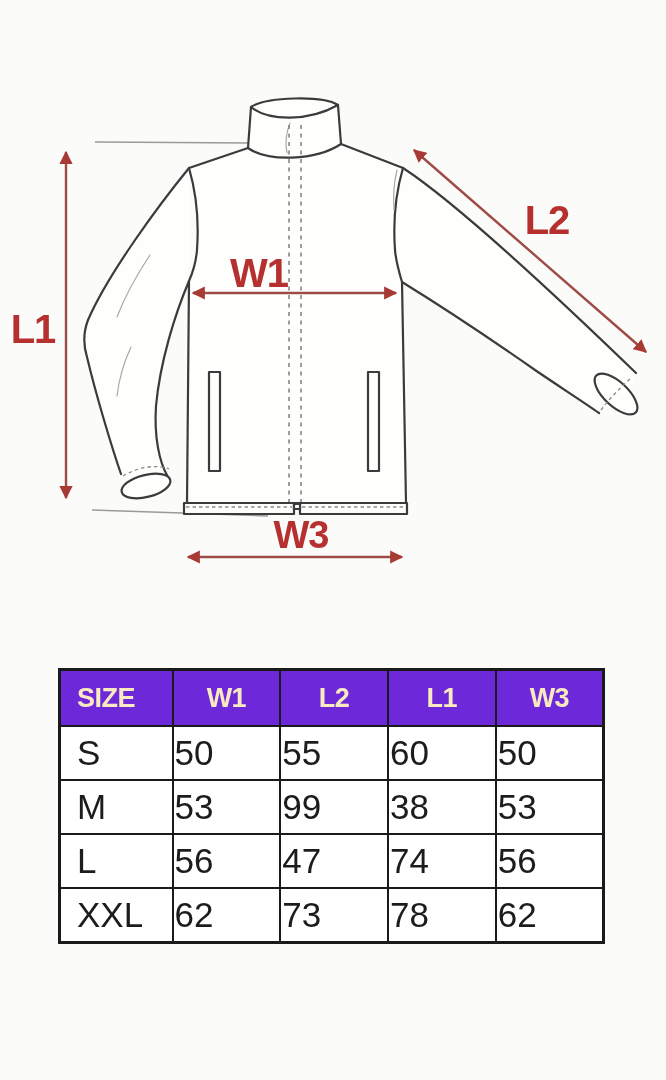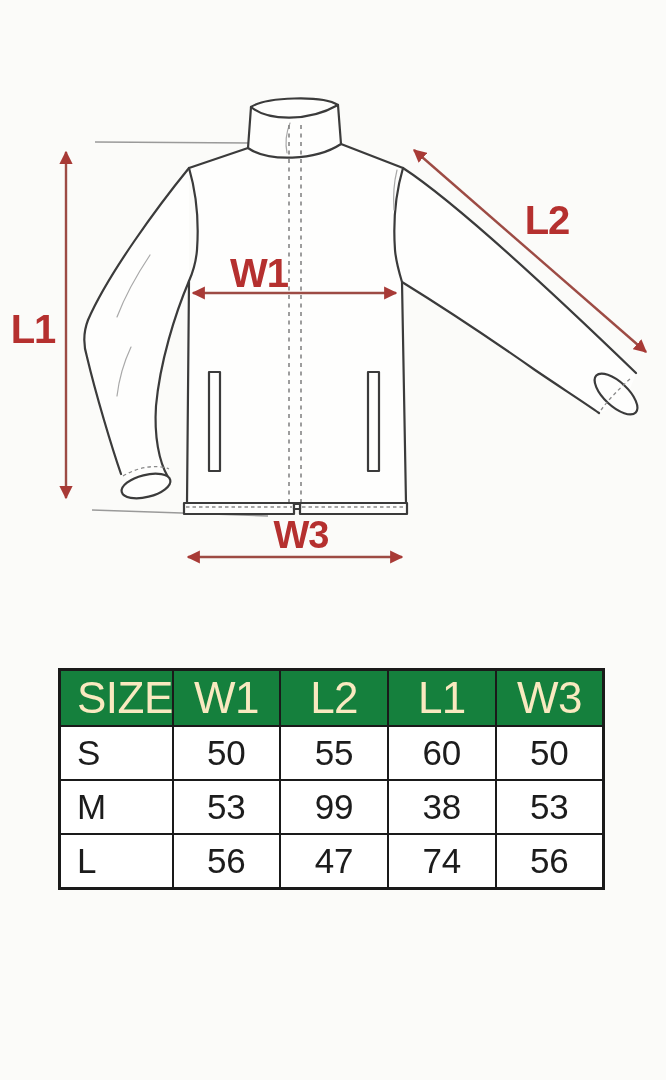--- a/index.html
+++ b/index.html
@@ -27,27 +27,27 @@
   .dim-label.small{font-size:38px;}
 
   
   .size-table{
     position:absolute;left:58px;top:668px;width:547px;
     border-collapse:collapse;table-layout:fixed;background:#FFFFFF;
     border:3px solid #1A1A1A;
   }
   .size-table th,.size-table td{border:2px solid #1A1A1A;}
   .size-table thead th{
-    background:#15803d;color:#F9E9C0;height:52px;
-    font-size:44px;font-weight:400;text-align:center;letter-spacing:-0.5px;
+    background:#6d28d9;color:#F9E9C0;height:52px;
+    font-size:27px;font-weight:700;text-align:center;letter-spacing:-0.5px;
   }
   .size-table thead th.col-size{text-align:left;padding-left:16px;}
   .size-table tbody td{
     height:50px;font-size:35px;font-weight:400;color:#1C1C1C;
-    text-align:center;vertical-align:middle;
+    vertical-align:middle;
   }
   .size-table tbody td.size-cell{text-align:left;padding-left:16px;}
   col.c-size{width:113px;}
 </style>
 </head>
 <body>
 
 <div class="page">
 
   <svg class="diagram" width="666" height="660" viewBox="0 0 666 660" xmlns="http://www.w3.org/2000/svg">
@@ -160,15 +160,22 @@
         <td>38</td>
         <td>53</td>
       </tr>
       <tr>
         <td class="size-cell">L</td>
         <td>56</td>
         <td>47</td>
         <td>74</td>
         <td>56</td>
       </tr>
+      <tr>
+        <td class="size-cell">XXL</td>
+        <td>62</td>
+        <td>73</td>
+        <td>78</td>
+        <td>62</td>
+      </tr>
     </tbody>
   </table>
 </div>
 
 </body></html>

